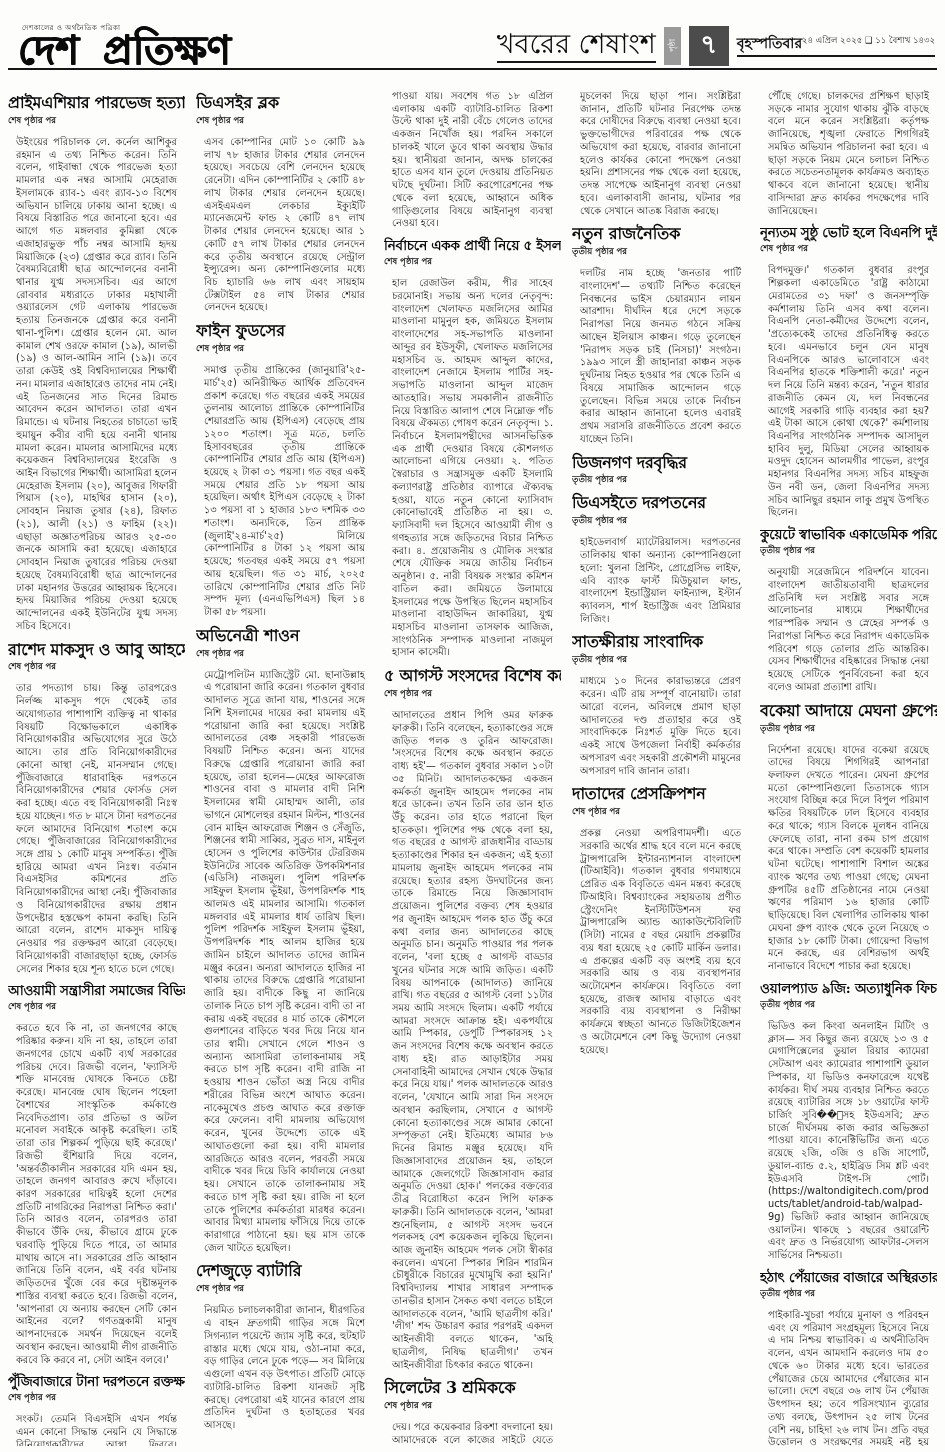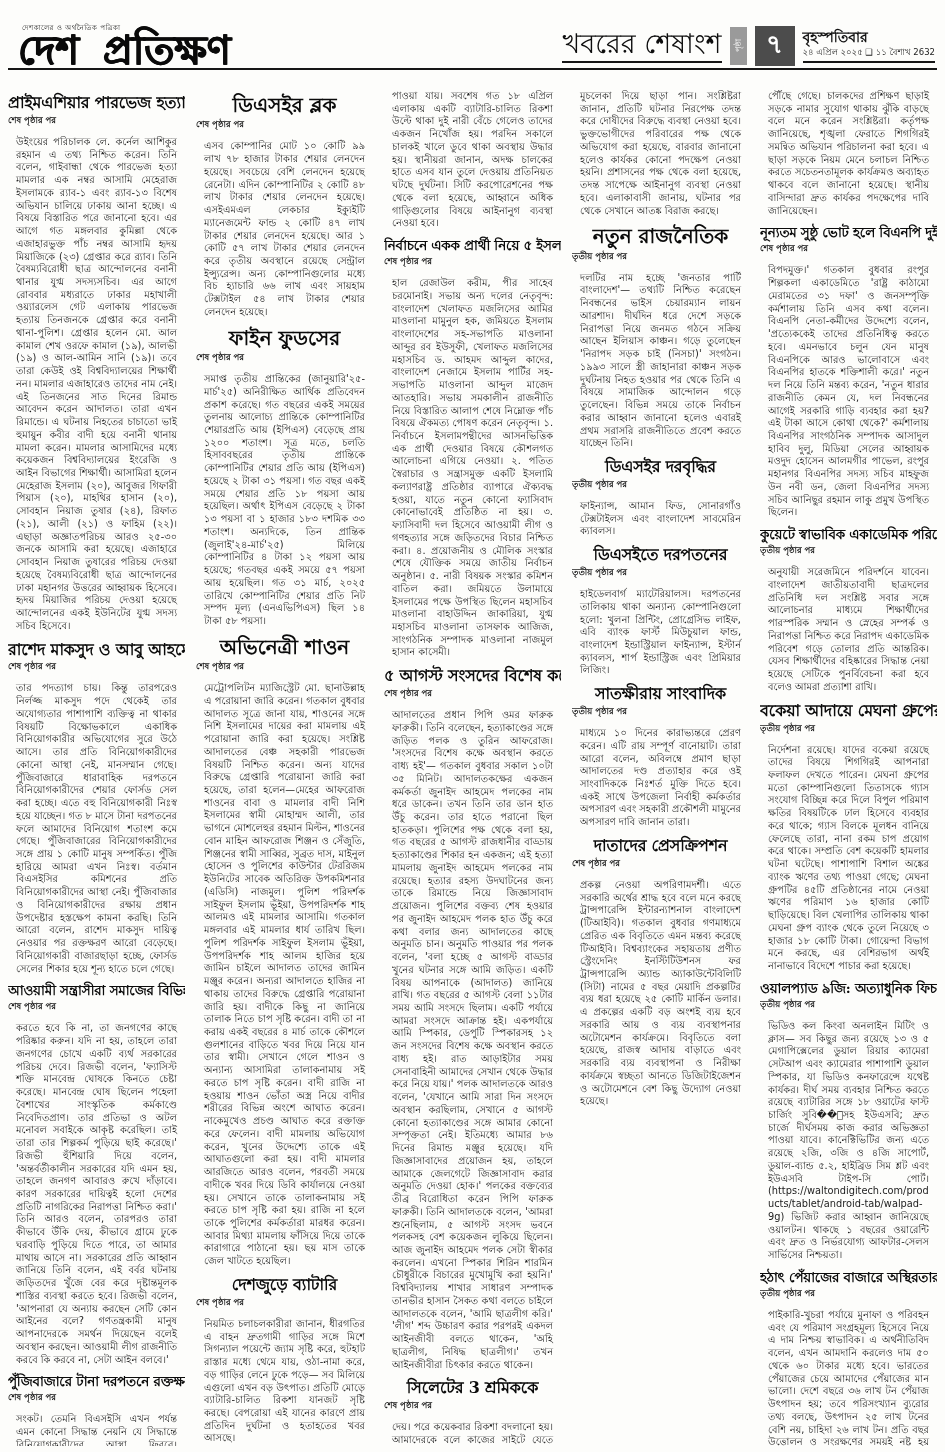--- a/index.html
+++ b/index.html
@@ -29,37 +29,37 @@
   }
   .page-word-box{
     width:17px;height:38px;background:#9a9a9a;color:#fff;display:flex;
     align-items:center;justify-content:center;font-size:8px;
     writing-mode:vertical-rl;transform:rotate(180deg);
   }
   .page-num-box{
     width:40px;height:40px;background:#4c4c4c;color:#fff;display:flex;
     align-items:center;justify-content:center;font-size:26px;font-weight:bold;
   }
-  .date-block{display:flex;flex-direction:column;justify-content:center;line-height:1.25;
+  .date-block{display:flex;flex-direction:row;justify-content:center;line-height:1.25;
     border-bottom:2px solid #161616;padding-bottom:3px;}
   .date-day{font-size:14px;font-weight:bold;}
   .date-line{font-size:8.5px;color:#222;}
   
   .columns{
     position:absolute;top:90px;left:8px;right:8px;bottom:6px;
     display:grid;grid-template-columns:repeat(5,1fr);column-gap:11px;
   }
   .col{overflow:hidden;position:relative;}
   .article{margin-bottom:7px;}
   .hl{
-    font-weight:bold;text-align:center;margin:4px 0 0;line-height:1.12;
+    font-weight:bold;text-align:left;margin:4px 0 0;line-height:1.12;
     white-space:nowrap;overflow:visible;color:#0b0b0b;
     font-family:"DejaVu Serif","Liberation Serif",serif;
   }
-  .hl-s{font-size:20px;}
+  .hl-s{font-size:16px;}
   .hl-m{font-size:16px;letter-spacing:-.2px;}
   .hl-l{font-size:13.5px;letter-spacing:-.3px;}
   .sub{text-align:left;font-size:8.5px;color:#222;margin:2px 0 4px;font-weight:bold;}
   .body-text{
     font-size:9.8px;line-height:1.3;text-align:justify;margin:8px;color:#1c1c1c;
     word-break:break-word;hyphens:auto;
   }
   .cont .body-text{margin-top:0;}
 </style>
 </head>
@@ -70,21 +70,21 @@
     <div class="masthead-wrap">
       <div class="tagline">দেশকালের ও অর্থনৈতিক পত্রিকা</div>
       <div class="masthead">দেশ প্রতিক্ষণ</div>
     </div>
     <div class="header-right">
       <div class="section-title">খবরের শেষাংশ</div>
       <div class="page-word-box">পৃষ্ঠা</div>
       <div class="page-num-box">৭</div>
       <div class="date-block">
         <div class="date-day">বৃহস্পতিবার</div>
-        <div class="date-line">২৪ এপ্রিল ২০২৫ ❑ ১১ বৈশাখ 2632</div>
+        <div class="date-line">২৪ এপ্রিল ২০২৫ ❑ ১১ বৈশাখ ১৪৩২</div>
       </div>
     </div>
     <div class="header-rule"></div>
   </div>
 
   <div class="columns" id="columns">
       <div class="col">
         <article class="article">
           <h2 class="hl hl-m">প্রাইমএশিয়ার পারভেজ হত্যা</h2>
           <div class="sub">শেষ পৃষ্ঠার পর</div>
@@ -151,23 +151,22 @@
       <div class="col">
         <article class="article cont">
           <p class="body-text">মুচলেকা দিয়ে ছাড়া পান। সংশ্লিষ্টরা জানান, প্রতিটি ঘটনার নিরপেক্ষ তদন্ত করে দোষীদের বিরুদ্ধে ব্যবস্থা নেওয়া হবে। ভুক্তভোগীদের পরিবারের পক্ষ থেকে অভিযোগ করা হয়েছে, বারবার জানানো হলেও কার্যকর কোনো পদক্ষেপ নেওয়া হয়নি। প্রশাসনের পক্ষ থেকে বলা হয়েছে, তদন্ত সাপেক্ষে আইনানুগ ব্যবস্থা নেওয়া হবে। এলাকাবাসী জানায়, ঘটনার পর থেকে সেখানে আতঙ্ক বিরাজ করছে।</p>
         </article>
         <article class="article">
           <h2 class="hl hl-s">নতুন রাজনৈতিক</h2>
           <div class="sub">তৃতীয় পৃষ্ঠার পর</div>
           <p class="body-text">দলটির নাম হচ্ছে 'জনতার পার্টি বাংলাদেশ'— তথ্যটি নিশ্চিত করেছেন নিবন্ধনের ভাইস চেয়ারম্যান লায়ন আরশাদ। দীর্ঘদিন ধরে দেশে সড়কে নিরাপত্তা নিয়ে জনমত গঠনে সক্রিয় আছেন ইলিয়াস কাঞ্চন। গড়ে তুলেছেন 'নিরাপদ সড়ক চাই (নিসচা)' সংগঠন। ১৯৯৩ সালে স্ত্রী জাহানারা কাঞ্চন সড়ক দুর্ঘটনায় নিহত হওয়ার পর থেকে তিনি এ বিষয়ে সামাজিক আন্দোলন গড়ে তুলেছেন। বিভিন্ন সময়ে তাকে নির্বাচন করার আহ্বান জানানো হলেও এবারই প্রথম সরাসরি রাজনীতিতে প্রবেশ করতে যাচ্ছেন তিনি।</p>
         </article>
         <article class="article">
-          <h2 class="hl hl-m">ডিএসইর দরবৃদ্ধির</h2>
-          <div class="sub">তৃতীয় পৃষ্ঠার পর</div>
-          <p class="body-text">ফাইন্যান্স, আমান ফিড, সোনারগাঁও টেক্সটাইলস এবং বাংলাদেশ সাবমেরিন ক্যাবলস।</p>
+          <h2 class="hl hl-m">ডিজনগণ দরবৃদ্ধির</h2>
+          <div class="sub">তৃতীয় পৃষ্ঠার পর</div>
         </article>
         <article class="article">
           <h2 class="hl hl-m">ডিএসইতে দরপতনের</h2>
           <div class="sub">তৃতীয় পৃষ্ঠার পর</div>
           <p class="body-text">হাইডেলবার্গ ম্যাটেরিয়ালস। দরপতনের তালিকায় থাকা অন্যান্য কোম্পানিগুলো হলো: খুলনা প্রিন্টিং, প্রোগ্রেসিভ লাইফ, এবি ব্যাংক ফার্স্ট মিউচুয়াল ফান্ড, বাংলাদেশ ইন্ডাস্ট্রিয়াল ফাইন্যান্স, ইস্টার্ন ক্যাবলস, শার্প ইন্ডাস্ট্রিজ এবং প্রিমিয়ার লিজিং।</p>
         </article>
         <article class="article">
           <h2 class="hl hl-m">সাতক্ষীরায় সাংবাদিক</h2>
           <div class="sub">তৃতীয় পৃষ্ঠার পর</div>
           <p class="body-text">মাধ্যমে ১০ দিনের কারাভ্যন্তরে প্রেরণ করেন। এটি রায় সম্পূর্ণ বানোয়াট। তারা আরো বলেন, অবিলম্বে প্রমাণ ছাড়া আদালতের দণ্ড প্রত্যাহার করে ওই সাংবাদিককে নিঃশর্ত মুক্তি দিতে হবে। একই সাথে উপজেলা নির্বাহী কর্মকর্তার অপসারণ এবং সহকারী প্রকৌশলী মামুনের অপসারণ দাবি জানান তারা।</p>

